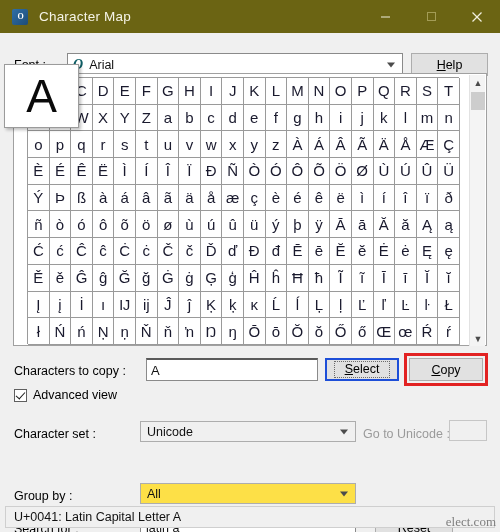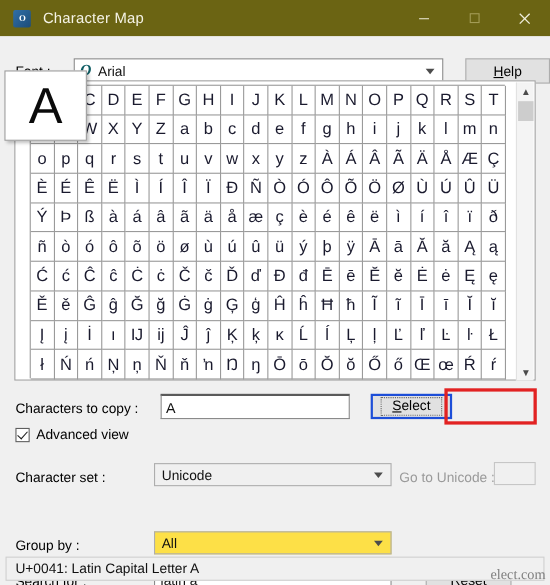--- a/index.html
+++ b/index.html
@@ -98,21 +98,21 @@
     border-left: 4.5px solid transparent;
     border-right: 4.5px solid transparent;
     border-top: 5px solid #4c4c4c;
   }
   .btn {
     position: absolute;
     box-sizing: border-box;
     background: #e1e1e1;
     border: 1px solid #adadad;
     font-size: 12.5px; color: #000;
-    display: flex; align-items: center; justify-content: center; margin-left: 12px;
+    display: flex; align-items: center; justify-content: center;
   }
   .btn u { text-decoration: underline; }
   .help-btn { left: 411px; top: 0; width: 77px; height: 23px; }
 
   
   .grid-wrap {
     position: absolute; left: 13px; top: 40px;
     width: 474px; height: 273px;
     box-sizing: border-box;
     background: #ffffff;
@@ -543,20 +543,23 @@
       <span>A</span>
     </div>
 
     <div class="lbl cc-label">Characters to copy :</div>
     <div class="cc-input">A</div>
 
     <div class="btn select-btn focused">
       <span class="inner"><u>S</u>elect</span>
     </div>
 
+    <div class="btn copy-btn">
+      <span><u>C</u>opy</span>
+    </div>
     <div class="copy-highlight"></div>
 
     <div class="chk-row">
       <span class="checkbox checked"></span>
       <span class="chk-label">Advanced view</span>
     </div>
 
     <div class="lbl cs-label">Character set :</div>
     <div class="combo cs-combo">
       <span class="combo-val">Unicode</span>

